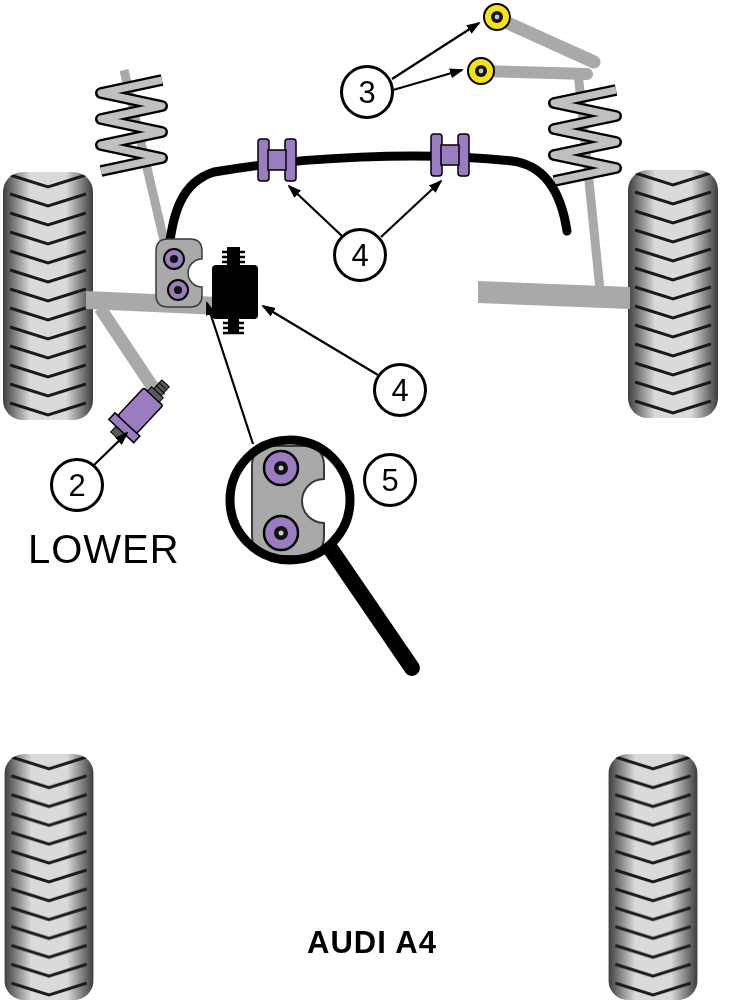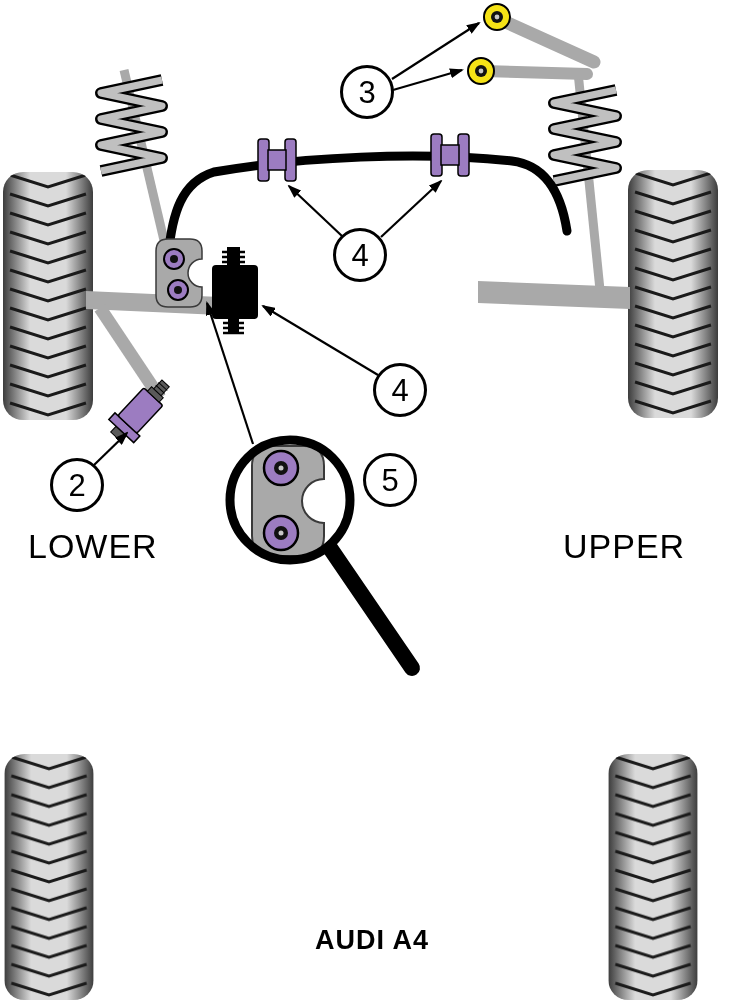--- a/index.html
+++ b/index.html
@@ -8,25 +8,25 @@
     overflow:hidden;font-family:"Liberation Sans",sans-serif;color:#000;
   }
   .stage svg{position:absolute;left:0;top:0;}
   .callout{
     position:absolute;width:54px;height:54px;box-sizing:border-box;
     border:3px solid #000;border-radius:50%;background:#fff;
     display:flex;align-items:center;justify-content:center;
     font-size:31px;line-height:1;cursor:pointer;z-index:5;
   }
   .side-label{
-    position:absolute;font-size:34px;letter-spacing:1px;z-index:4;
+    position:absolute;font-size:40px;letter-spacing:1px;z-index:4;
   }
   .model-label{
     position:absolute;left:0;top:925px;width:100%;text-align:center;
-    font-size:27px;font-weight:bold;letter-spacing:1px;z-index:4;
+    font-size:31px;font-weight:bold;letter-spacing:1px;z-index:4;
   }
 </style>
 </head>
 <body>
 
 <div class="stage">
 
   <svg width="744" height="1000" viewBox="0 0 744 1000">
     <defs>
       <linearGradient id="tireGrad" x1="0" y1="0" x2="1" y2="0">
@@ -157,16 +157,15 @@
     </g>
   </svg>
 
   <div class="callout" style="left:340px;top:65px;">3</div>
   <div class="callout" style="left:333px;top:228px;">4</div>
   <div class="callout" style="left:50px;top:458px;">2</div>
   <div class="callout" style="left:373px;top:363px;">4</div>
   <div class="callout" style="left:363px;top:453px;">5</div>
 
   <div class="side-label" style="left:28px;top:527px;">LOWER</div>
-  <div class="side-label" style="left:563px;top:527px;">UPPER</div>
   <div class="model-label">AUDI A4</div>
 
 </div>
 
 </body></html>

